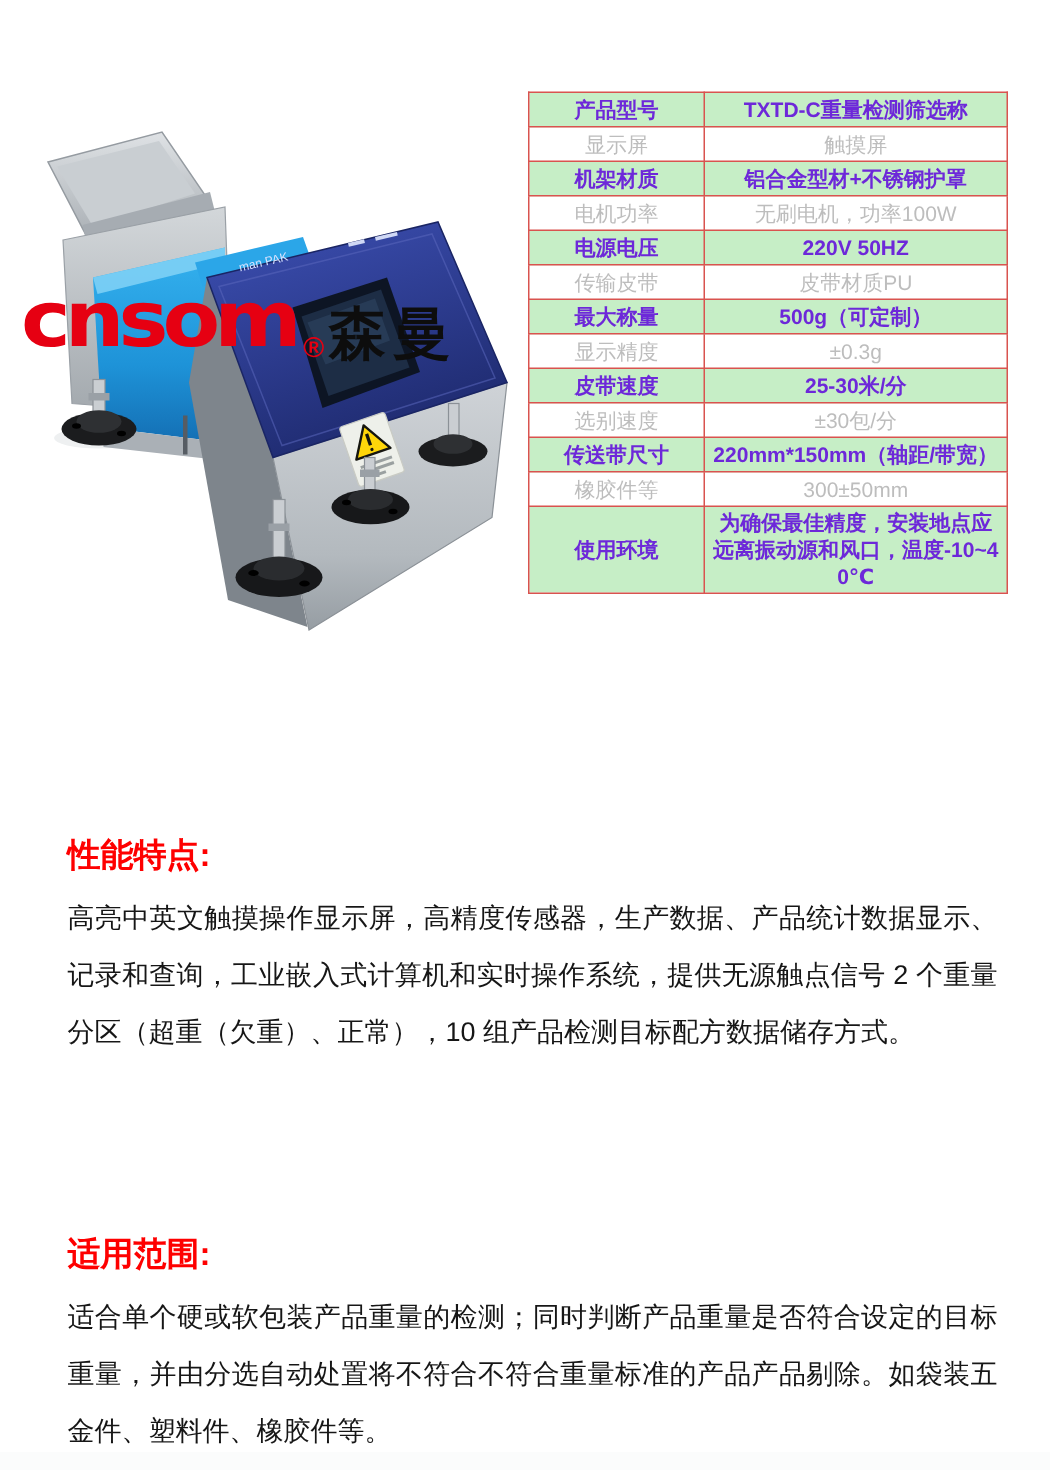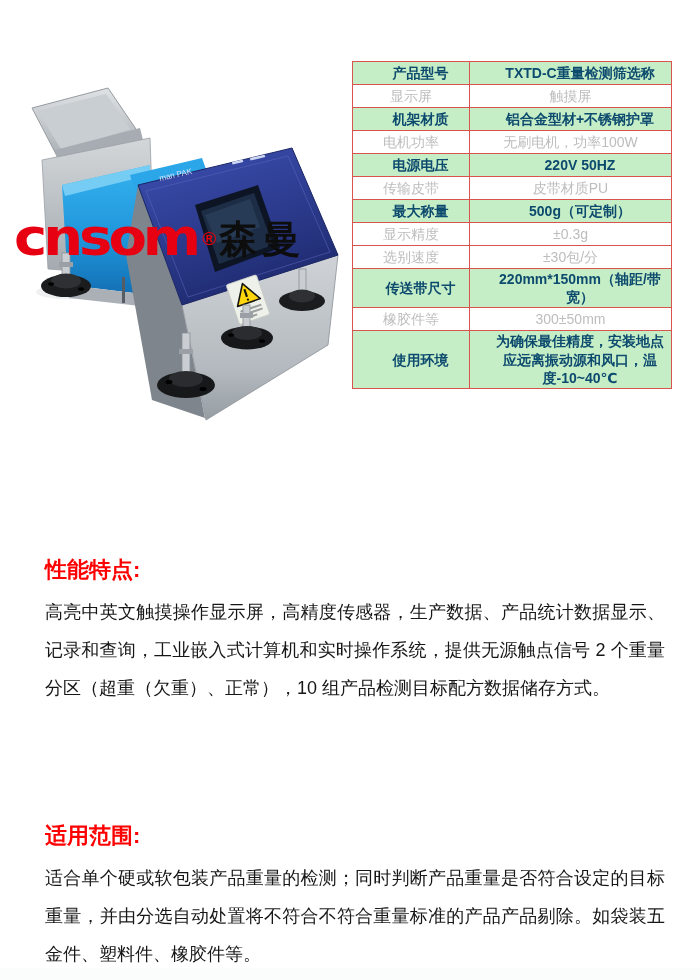--- a/index.html
+++ b/index.html
@@ -5,42 +5,42 @@
   * { margin:0; padding:0; box-sizing:border-box; }
   html,body { background:#ffffff; }
   .page {
     position:relative; width:700px; height:980px; background:#ffffff;
     overflow:hidden; font-family:"Liberation Sans","DejaVu Sans",sans-serif;
   }
 
   
   .photo-wrap { position:absolute; left:10px; top:55px; width:340px; height:410px; }
   .logo-overlay {
-    position:absolute; left:14px; top:210px; z-index:5;
-    display:flex; align-items:center; white-space:nowrap;
+    position:absolute; left:14px; top:186px; z-index:5;
+    display:flex; align-items:flex-end; white-space:nowrap;
   }
   .logo-brand {
     font-size:56px; font-weight:bold; color:#e60012; letter-spacing:-4px;
     line-height:1; transform:scaleY(0.92); font-family:"DejaVu Sans",sans-serif;
   }
   .logo-reg { font-size:19px; font-weight:bold; color:#e60012; line-height:1; margin:0 3px 0 5px; }
   .logo-cn  { font-size:38px; font-weight:bold; color:#0d0d0d; letter-spacing:5px; line-height:1; margin-top:2px; }
 
   
   .spec-table {
     position:absolute; left:352px; top:61px; width:320px;
     border-collapse:collapse; table-layout:fixed;
     font-size:14px; text-align:center;
   }
   .spec-table td {
     border:1.6px solid #d9534f; height:23px; padding:1px 5px;
     line-height:1.3; vertical-align:middle; word-break:break-all;
   }
   .spec-table col.c-label { width:117px; }
-  .spec-table tr.hl td   { background:#c6eec6; color:#0c4a6e; font-weight:bold;padding-left:24px; }
+  .spec-table tr.hl td   { background:#c6eec6; color:#6d28d9; font-weight:bold; }
   .spec-table tr.plain td{ background:#ffffff; color:#bdbdbd; font-weight:normal; }
 
   
   .section { position:absolute; left:45px; width:620px; }
   .section-features { top:512px; }
   .section-scope    { top:778px; }
   .section h2 {
     color:#fe0000; font-size:22px; font-weight:bold; line-height:1.3; margin-bottom:8px;margin-top:44px;
   }
   .section p {
@@ -203,20 +203,24 @@
           <td>皮带材质PU</td>
         </tr>
         <tr class="hl">
           <td>最大称量</td>
           <td>500g（可定制）</td>
         </tr>
         <tr class="plain">
           <td>显示精度</td>
           <td>±0.3g</td>
         </tr>
+        <tr class="hl">
+          <td>皮带速度</td>
+          <td>25-30米/分</td>
+        </tr>
         <tr class="plain">
           <td>选别速度</td>
           <td>±30包/分</td>
         </tr>
         <tr class="hl">
           <td>传送带尺寸</td>
           <td>220mm*150mm（轴距/带宽）</td>
         </tr>
         <tr class="plain">
           <td>橡胶件等</td>

